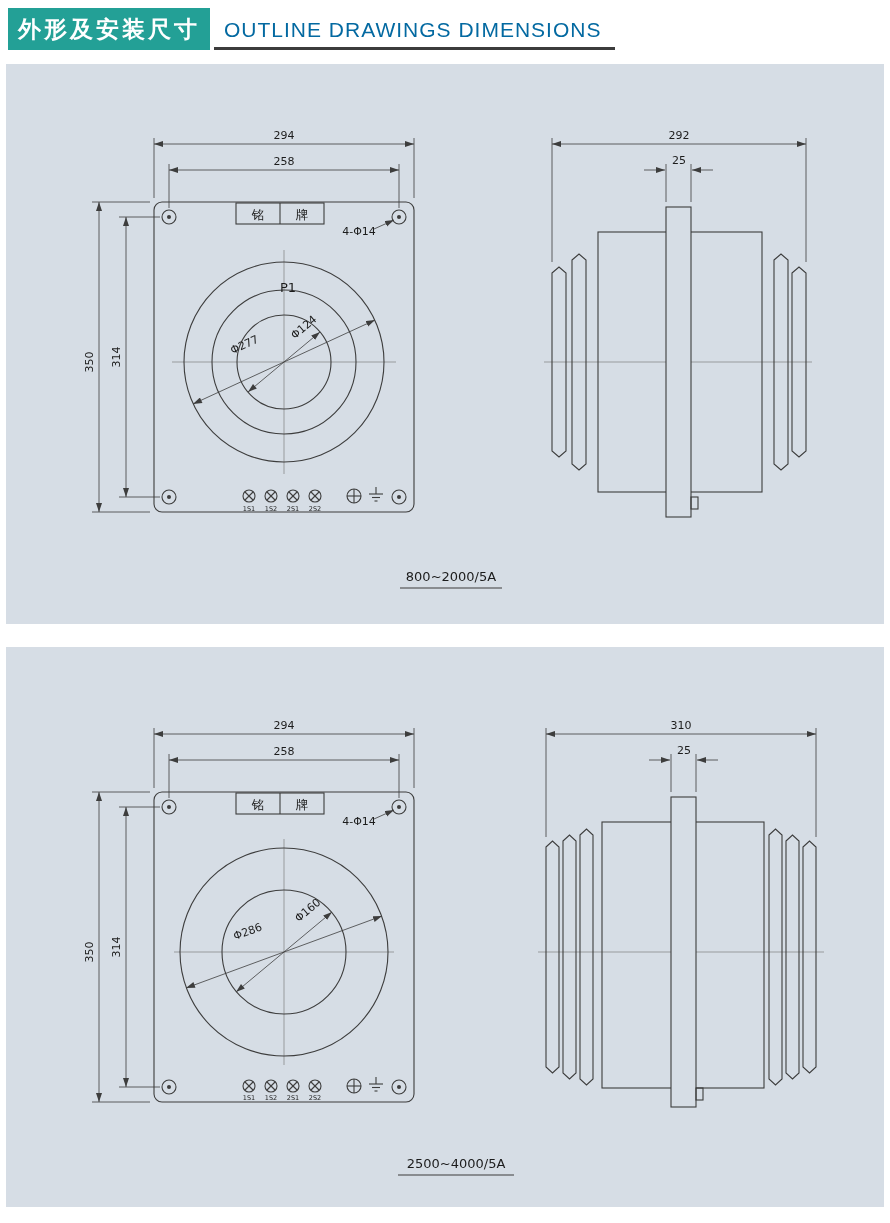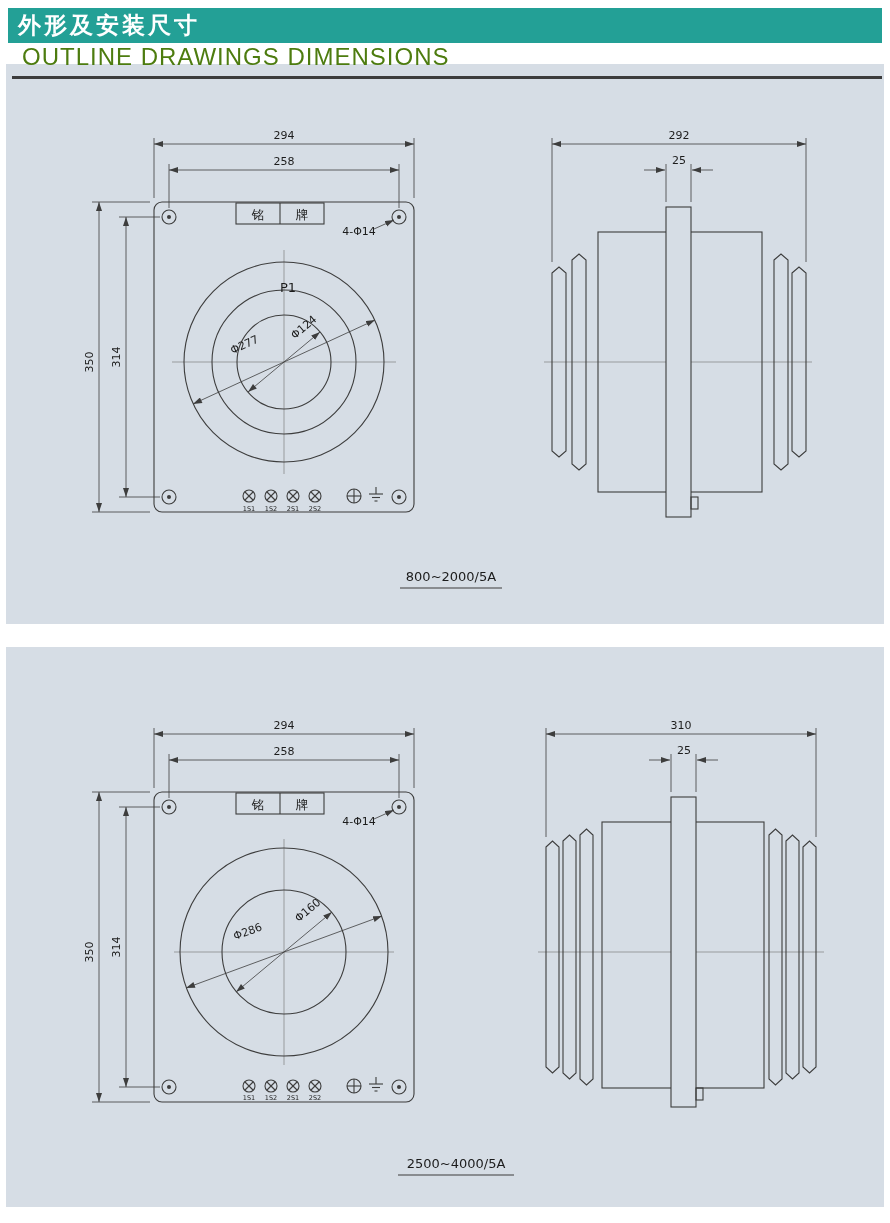--- a/index.html
+++ b/index.html
@@ -2,28 +2,28 @@
 <html><head>
 <meta charset="utf-8">
 <style>
   * { box-sizing: border-box; }
   html, body { margin: 0; padding: 0; }
   body {
     width: 890px; height: 1223px;
     background: #ffffff;
     font-family: "Liberation Sans", "DejaVu Sans", sans-serif;
   }
-  .header { display: flex; align-items: stretch; padding: 8px 8px 0 8px; height: 50px; flex-direction: column; }
+  .header { display: flex; align-items: stretch; padding: 8px 8px 0 8px; height: 50px; }
   .header-cn {
     background: #23a096; color: #ffffff; font-weight: bold;
     font-size: 23px; letter-spacing: 3px; padding: 2px 10px;
     display: flex; align-items: center;
   }
   .header-en {
-    color: #4d7c0f; font-size: 24px; letter-spacing: 1px;
+    color: #0369a1; font-size: 21px; letter-spacing: 1px;
     padding: 0 14px 5px 10px; margin-left: 4px;
     border-bottom: 3px solid #3c3c3c;
     display: flex; align-items: flex-end; font-weight: 500;
   }
   .panel { background: #d6dde5; margin: 14px 6px 0 6px; height: 560px; overflow: hidden; }
   .panel + .panel { margin-top: 23px; }
   svg { display: block; }
   .ln   { stroke: #3d3d3d; stroke-width: 1.1; fill: none; }
   .thin { stroke: #808080; stroke-width: 0.7; fill: none; }
   .dim  { stroke: #3d3d3d; stroke-width: 0.8; fill: none; }

